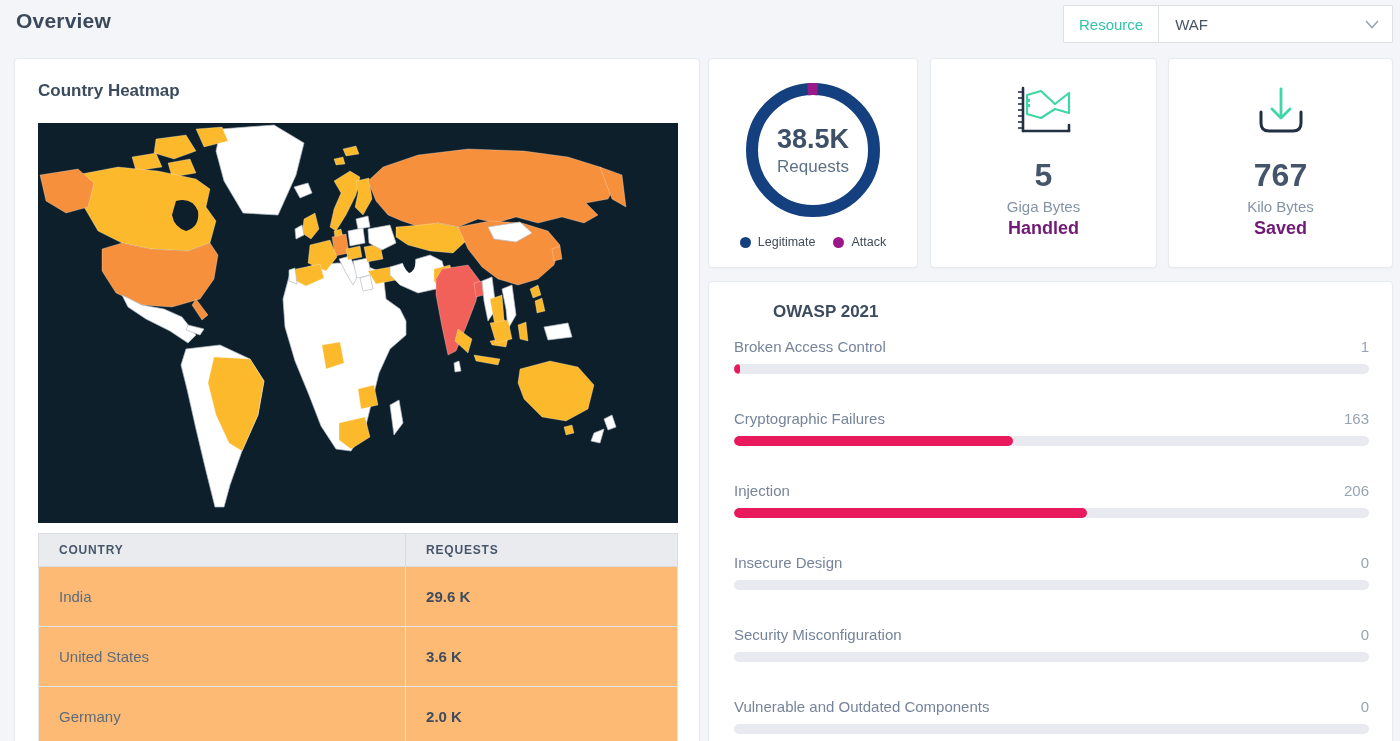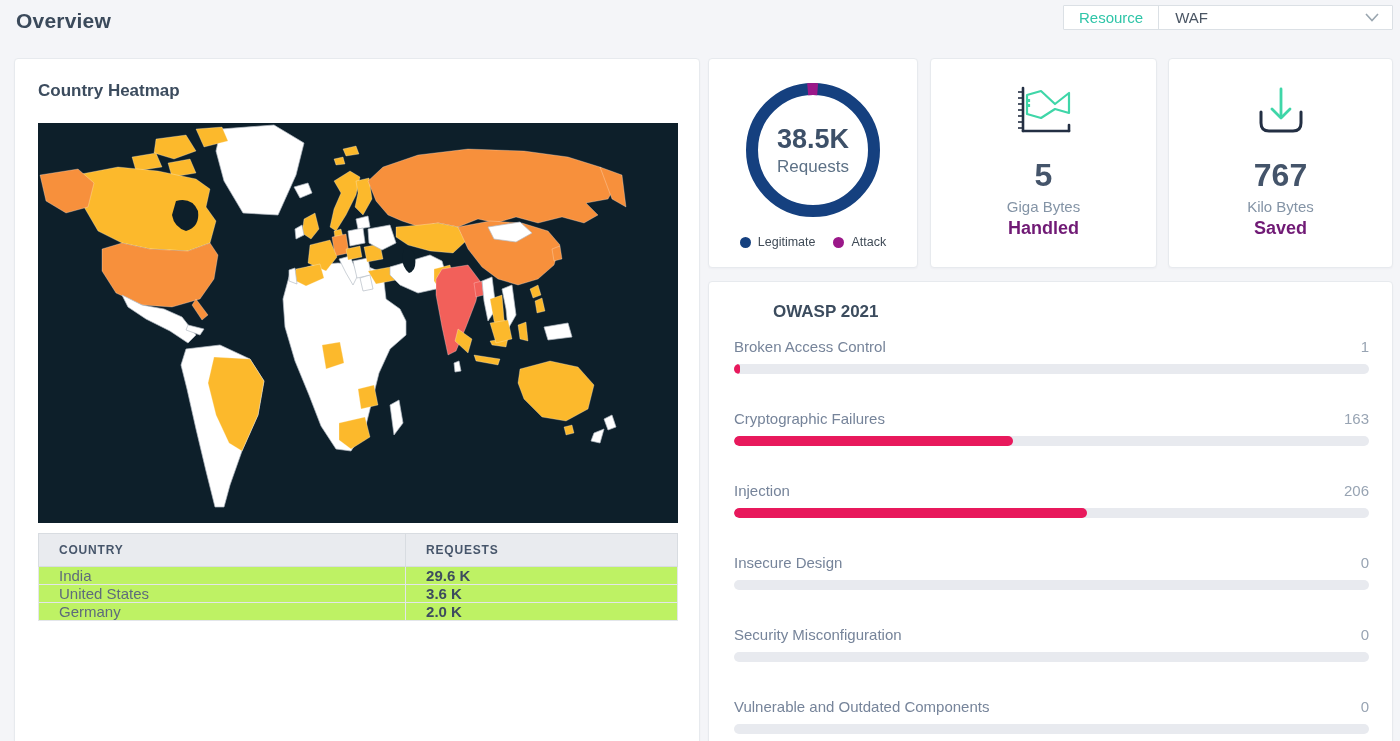--- a/index.html
+++ b/index.html
@@ -2,37 +2,37 @@
 <html><head>
 <meta charset="utf-8">
 <style>
   * { margin:0; padding:0; box-sizing:border-box; }
   html,body { width:1400px; height:741px; }
   body { font-family:"Liberation Sans","DejaVu Sans",sans-serif; background:#f4f5f8; }
   .screen { position:relative; width:1400px; height:741px; overflow:hidden; }
 
   
   .page-title { position:absolute; left:16px; top:9px; font-size:21px; font-weight:700; color:#3b4a5b; letter-spacing:.2px; }
-  .resource-control { position:absolute; right:7px; top:5px; width:330px; height:25px; background:#fff; border:1px solid #dbe0e5; border-radius:1px; display:flex; align-items:stretch; }
+  .resource-control { position:absolute; right:7px; top:5px; width:330px; height:38px; background:#fff; border:1px solid #dbe0e5; border-radius:1px; display:flex; align-items:stretch; }
   .resource-label { display:flex; align-items:center; padding:0 15px; color:#2fc5a8; font-size:15px; border-right:1px solid #dbe0e5; cursor:pointer; }
   .resource-select { flex:1; display:flex; align-items:center; justify-content:space-between; padding:0 13px 0 16px; color:#4a5563; font-size:15px; cursor:pointer; }
   .chev { width:14px; height:9px; }
 
   
   .panel { position:absolute; background:#fff; border:1px solid #e7eaee; border-radius:4px; box-shadow:0 1px 2px rgba(30,40,50,.03); }
   .panel-title { font-size:17px; font-weight:700; color:#3c4c5e; }
 
   
   #heatmap-panel { left:14px; top:58px; width:686px; height:760px; }
   #heatmap-panel .panel-title { position:absolute; left:23px; top:22px; }
   .map-box { position:absolute; left:23px; top:64px; width:640px; height:400px; }
   .country-table { position:absolute; left:23px; top:474px; width:640px; border-collapse:collapse; table-layout:fixed; font-size:15px; }
   .country-table th { width:347px; background:#e9ebef; border:1px solid #d8dce1; text-align:left; padding:9px 20px; font-size:12px; font-weight:700; color:#47566b; letter-spacing:.8px; }
   .country-table th + th { width:257px; }
-  .country-table td { border:1px solid #e3e6ea; padding:0 20px; color:#5e6b7b; background:#bef264; }
+  .country-table td { border:1px solid #e3e6ea; padding:21px 20px; color:#5e6b7b; background:#fdba74; }
   .country-table td.td-requests { font-weight:700; color:#3d4c5e; }
 
   
   #donut-card   { left:708px; top:58px;  width:210px; height:210px; }
   #handled-card { left:930px; top:58px;  width:227px; height:210px; }
   #saved-card   { left:1168px; top:58px; width:225px; height:210px; }
   .donut-wrap { position:relative; width:150px; height:150px; margin:16px auto 0; }
   .donut-center { position:absolute; inset:0; display:flex; flex-direction:column; align-items:center; justify-content:center; }
   .donut-value { font-size:27px; font-weight:700; color:#3d5068; }
   .donut-label { font-size:17px; color:#5d7186; margin-top:2px; }

